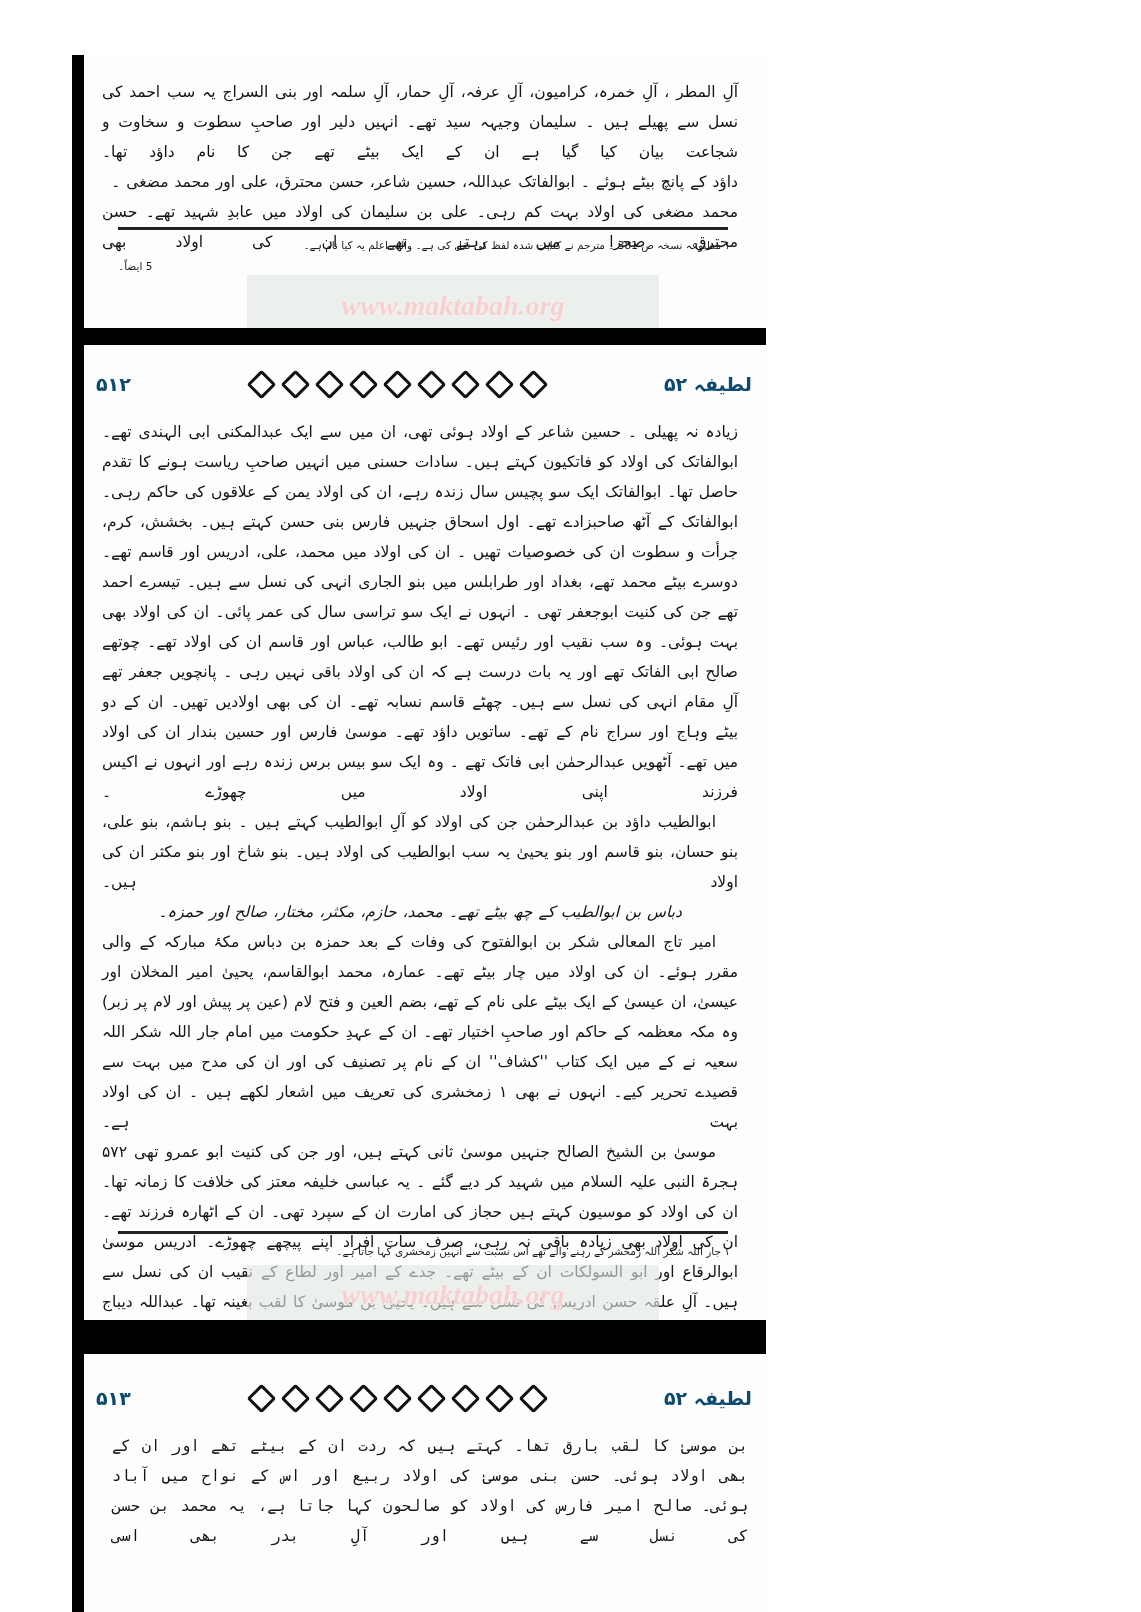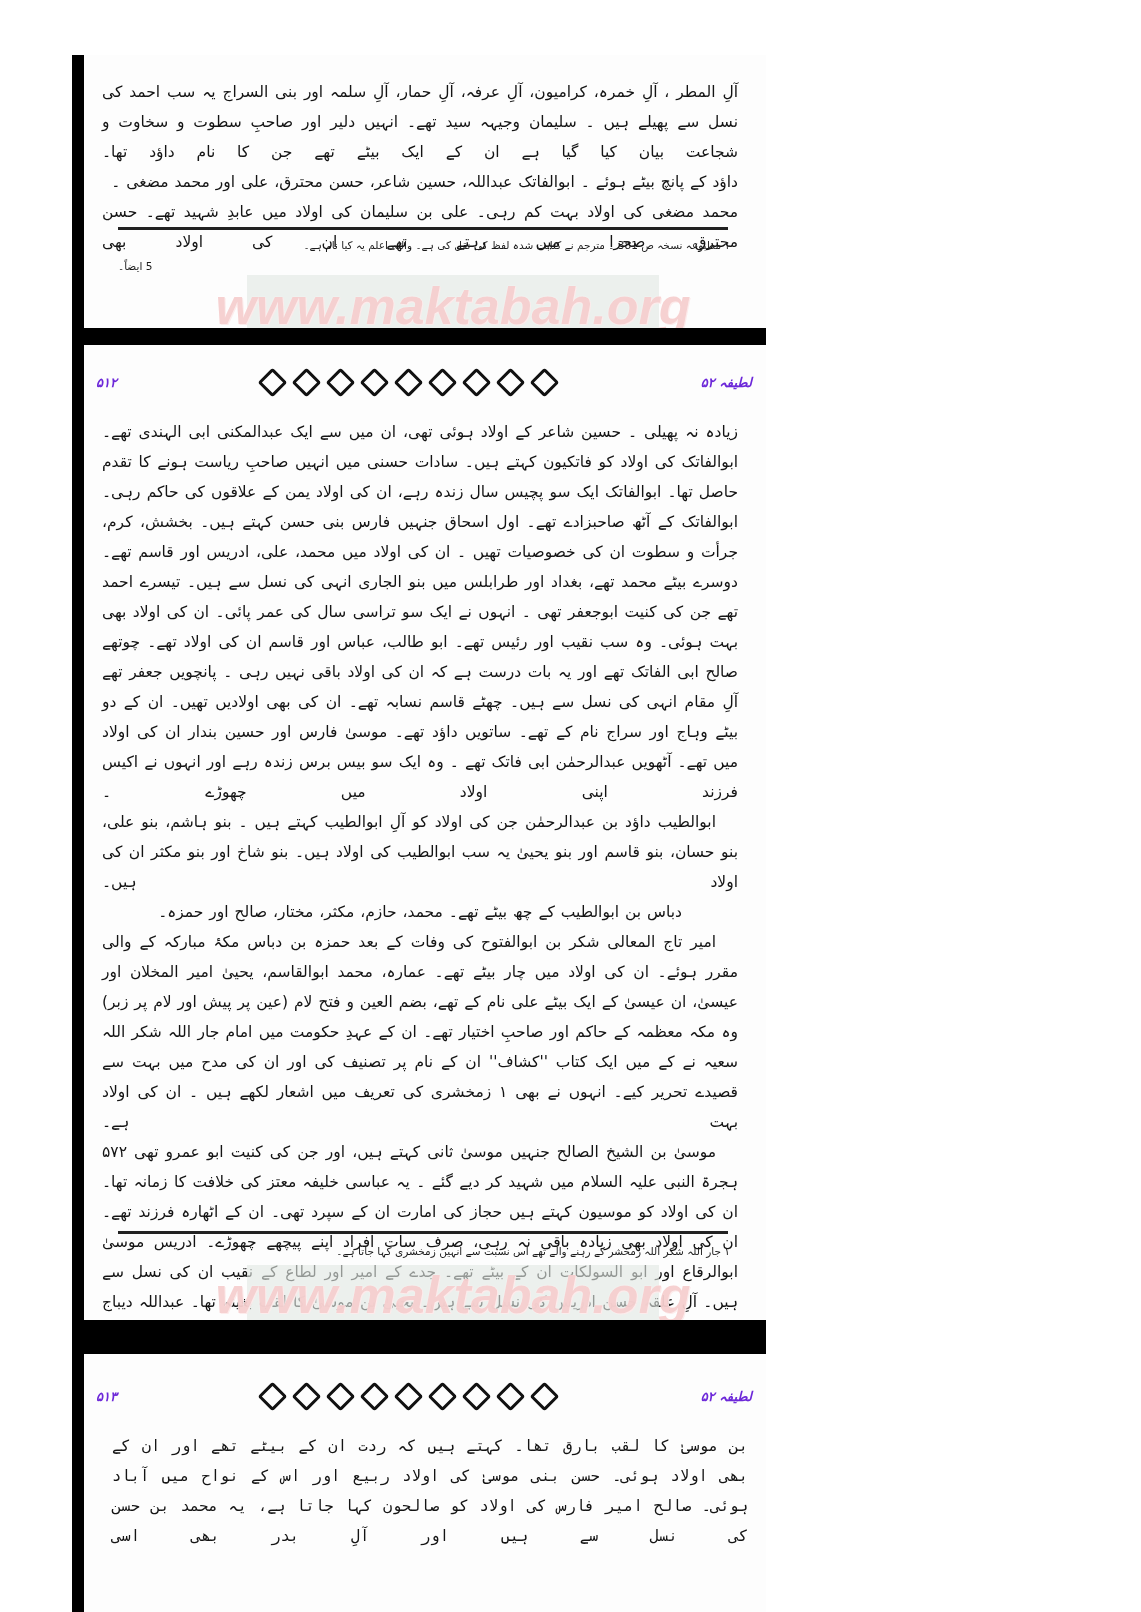--- a/index.html
+++ b/index.html
@@ -54,26 +54,25 @@
     position: absolute;
     left: 24px;
     right: 14px;
     display: flex;
     align-items: center;
     justify-content: space-between;
     direction: rtl;
   }
   .hdr-chapter, .hdr-folio {
     font-family: "DejaVu Sans", sans-serif;
-    font-size: 13px;
+    font-size: 19px;
     font-weight: 700;
-    color: #6d28d9;
+    color: #0c4a6e;
     letter-spacing: 0.5px;
     white-space: nowrap;
-    font-style: italic;
   }
   .hdr-ornament {
     flex: 0 0 auto;
     height: 18px;
     display: flex;
     align-items: center;
     gap: 0px;
   }
   .orn-ring {
     width: 15px; height: 15px;
@@ -111,20 +110,21 @@
   }
   .body-text p {
     margin: 0 0 0 0;
     text-indent: 22px;
   }
   .body-text p.noindent { text-indent: 0; }
   .body-text p.center {
     text-align: center;
     text-align-last: center;
     text-indent: 0;
+    font-style: italic;
   }
   .body-text p.left-out {
     text-align: right;
     text-align-last: right;
     text-indent: 0;
   }
 
   
   .fn-rule {
     position: absolute;
@@ -147,24 +147,24 @@
   
   .watermark {
     position: absolute;
     display: flex;
     align-items: center;
     justify-content: center;
     background: rgba(226,232,228,0.62);
     pointer-events: none;
   }
   .watermark span {
-    font-family: Liberation Sans, sans-serif;
+    font-family: Liberation Serif, serif;
     font-style: italic;
     font-weight: 700;
-    font-size: 52px;
+    font-size: 28px;
     letter-spacing: 0px;
     color: #f6cfcf;
     text-shadow: 0 0 1px #ffffff, 1px 1px 0 #fdeaea;
     white-space: nowrap;
     opacity: 0.95;
   }
 </style>
 </head>
 <body>
 

